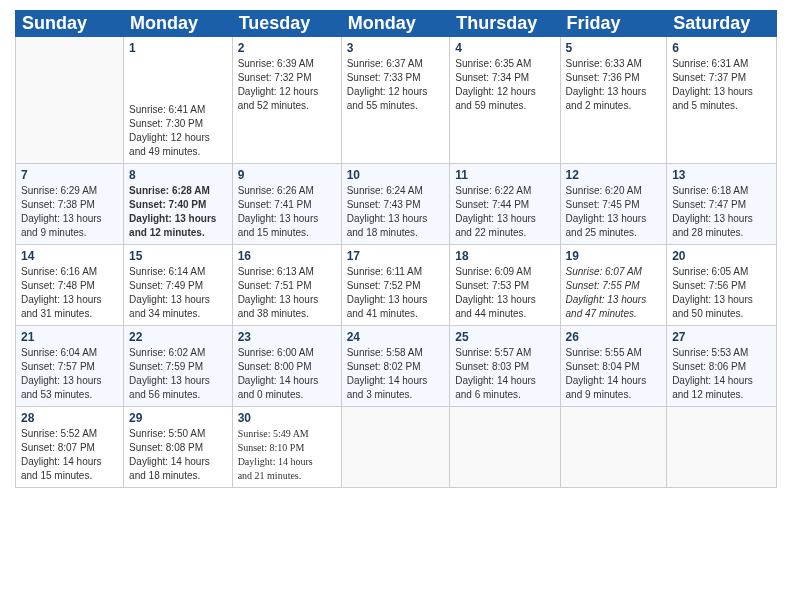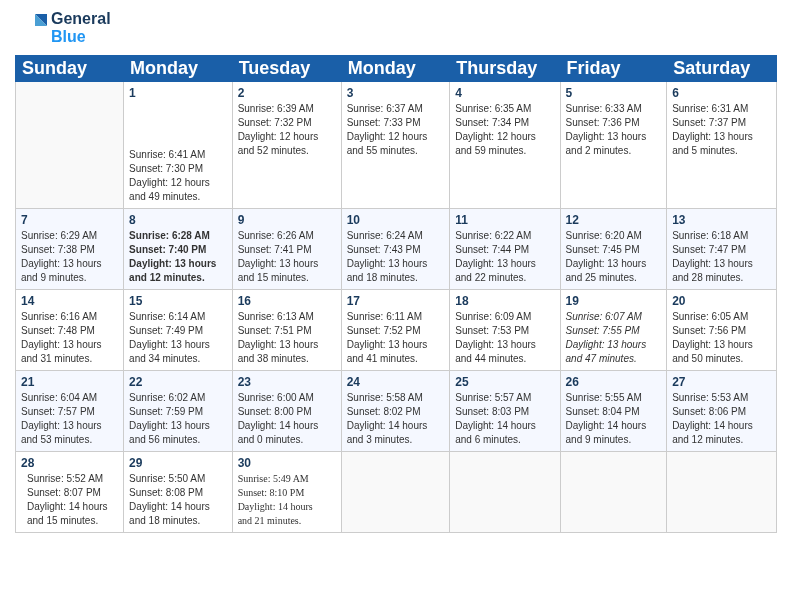--- a/index.html
+++ b/index.html
@@ -76,38 +76,20 @@
       line-height: 1.4;
     }
     .empty-cell {
       background: #f9f9f9 !important;
     }
   </style>
 </head>
 <body>
 
 <div class="container">
-  <div class="header">
-    <div class="logo">
-      <div>
-        <svg width="32" height="32" viewBox="0 0 32 32">
-          <polygon points="20,4 32,4 32,16" fill="#1a5fa8"></polygon>
-          <polygon points="20,4 32,16 20,16" fill="#4a9fd4"></polygon>
-        </svg>
-      </div>
-      <div style="margin-left:4px;">
-        <div style="font-size:16px;font-weight:bold;color:#1a3a5c;line-height:1.15;">General</div>
-        <div style="font-size:16px;font-weight:bold;color:#2196F3;line-height:1.15;">Blue</div>
-      </div>
-    </div>
-    <div class="title-block">
-      <div class="month-year"></div>
-      <div class="location"></div>
-    </div>
-  </div>
 
   <table>
     <thead>
       <tr>
       <th>Sunday</th>
           <th>Monday</th>
           <th>Tuesday</th>
           <th>Monday</th>
           <th>Thursday</th>
           <th>Friday</th>
@@ -309,21 +291,21 @@
             <span class="day-num">27</span>
             <div class="day-info" style="white-space: pre-line;">Sunrise: 5:53 AM
 Sunset: 8:06 PM
 Daylight: 14 hours
 and 12 minutes.</div>
           </td>
         </tr>
         <tr>
           <td>
             <span class="day-num">28</span>
-            <div class="day-info" style="white-space: pre-line; margin-left: 6px;">Sunrise: 5:52 AM
+            <div class="day-info" style="white-space: pre-line;">Sunrise: 5:52 AM
 Sunset: 8:07 PM
 Daylight: 14 hours
 and 15 minutes.</div>
           </td>
           <td>
             <span class="day-num">29</span>
             <div class="day-info" style="white-space: pre-line;">Sunrise: 5:50 AM
 Sunset: 8:08 PM
 Daylight: 14 hours
 and 18 minutes.</div>

